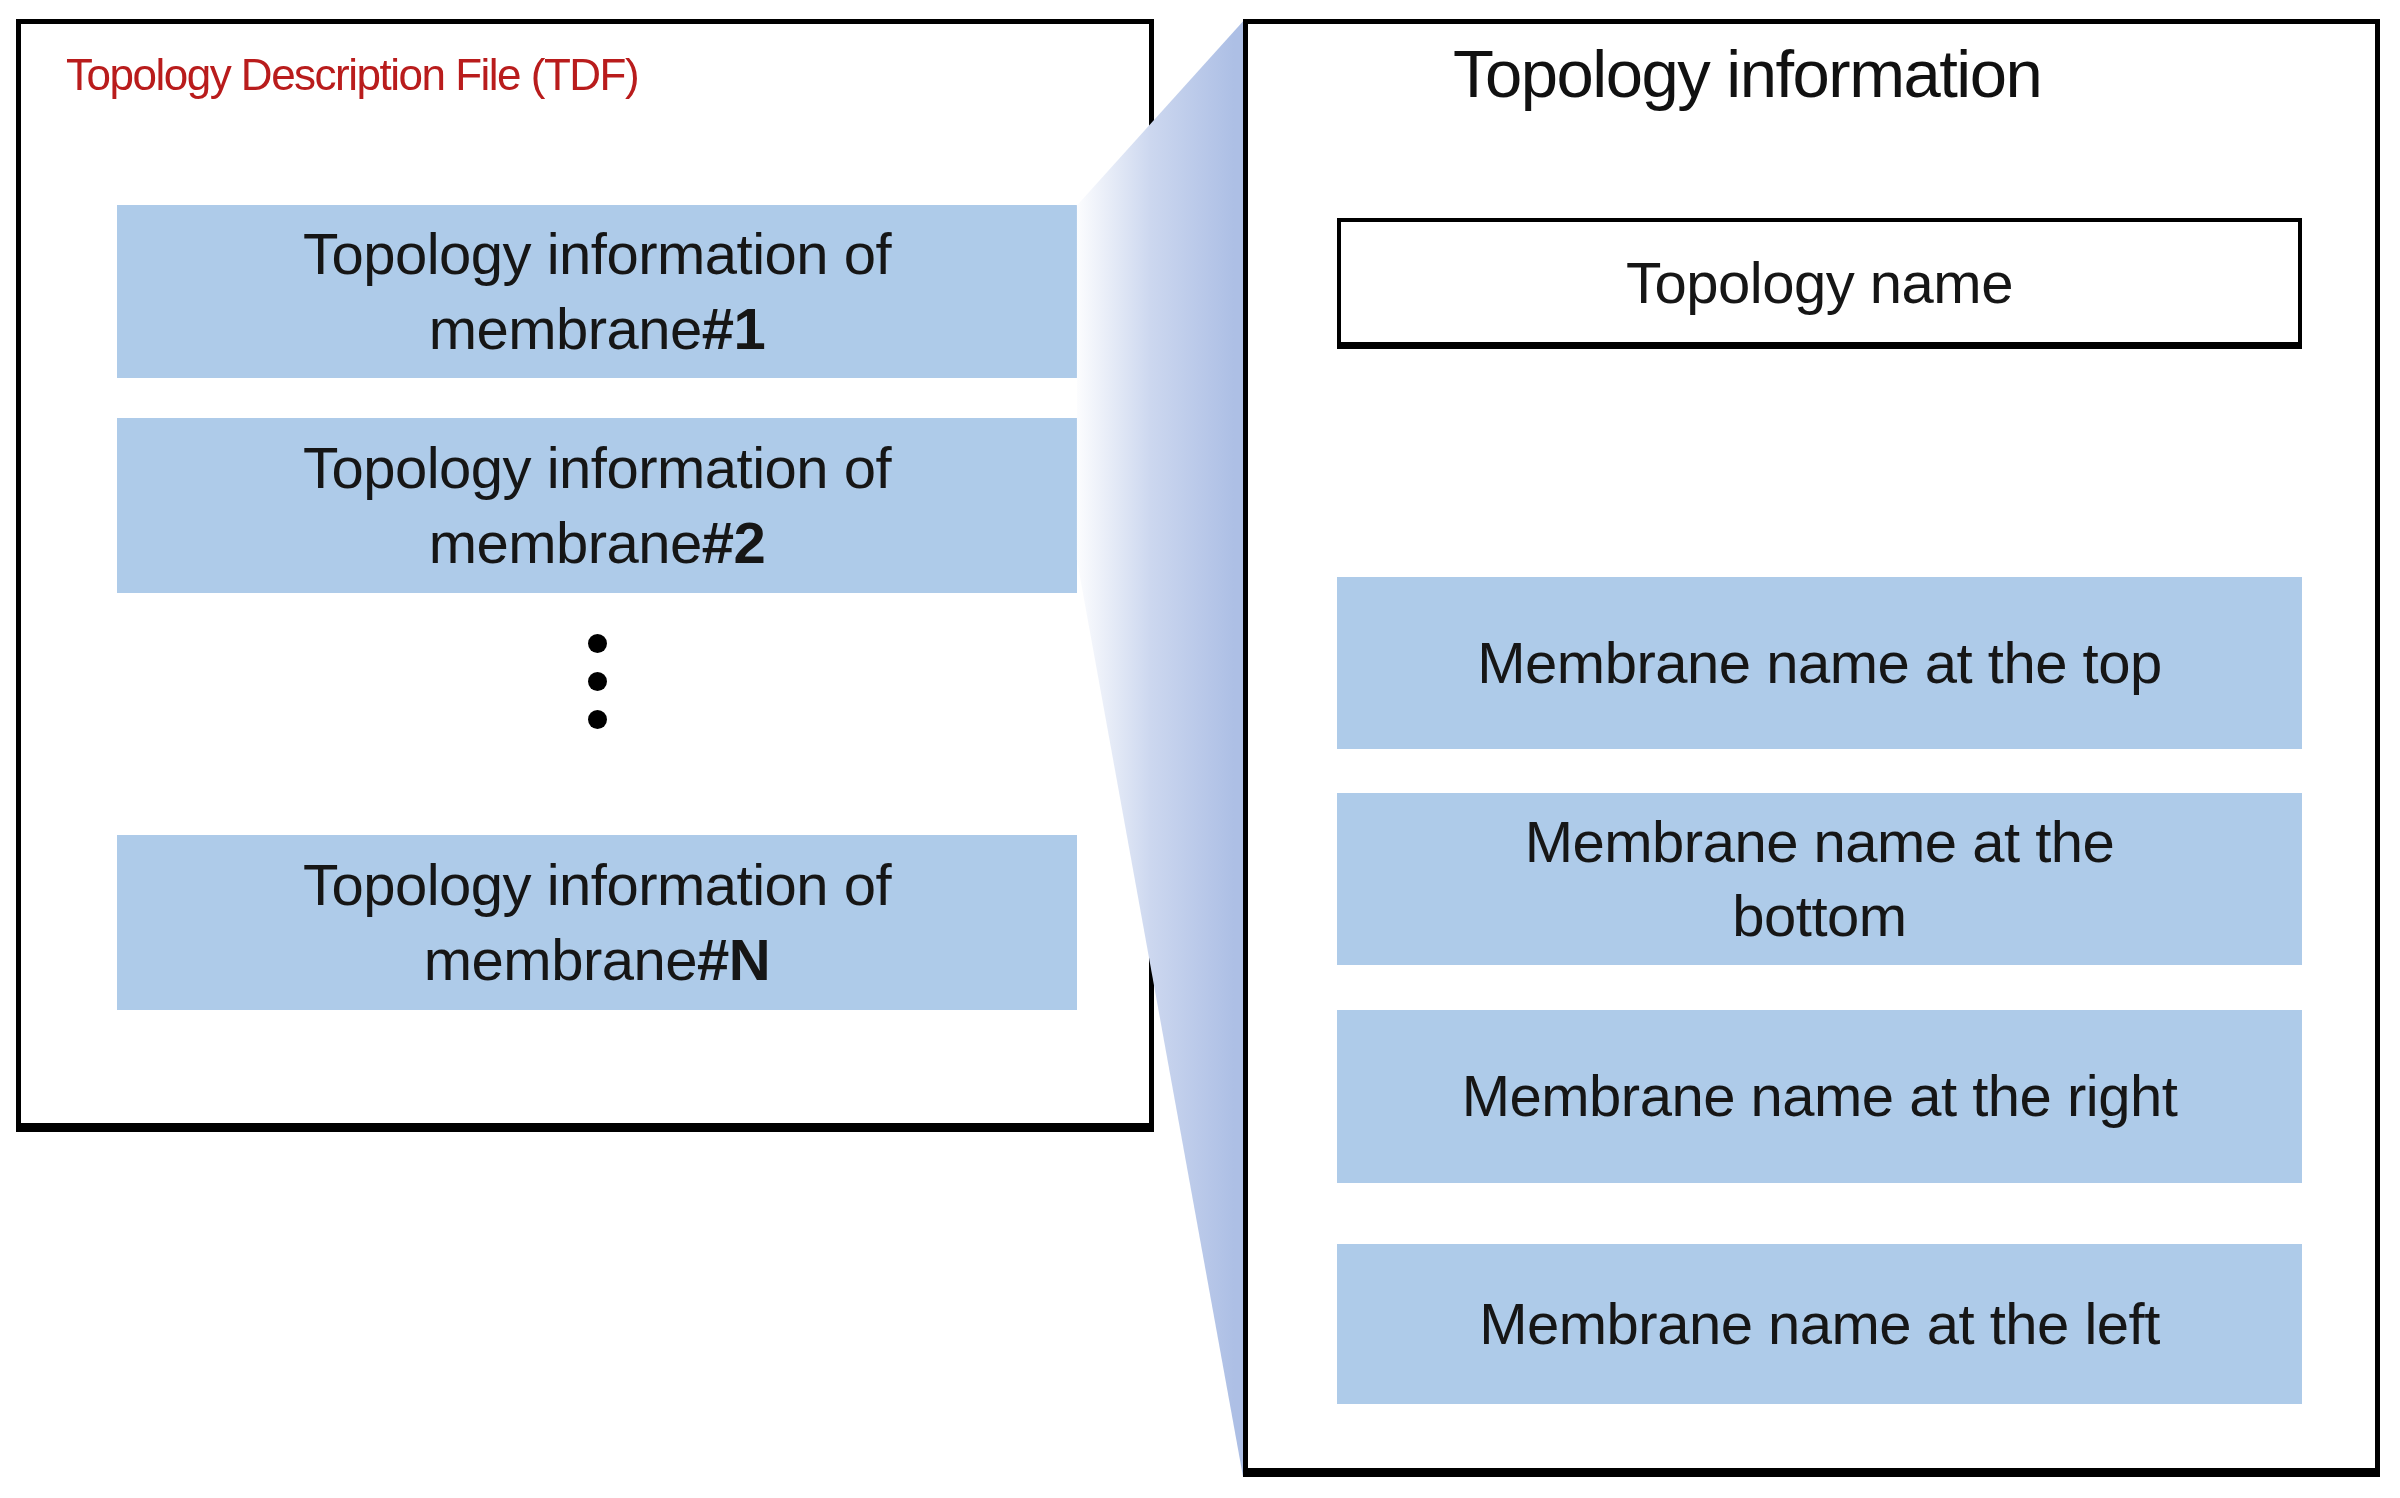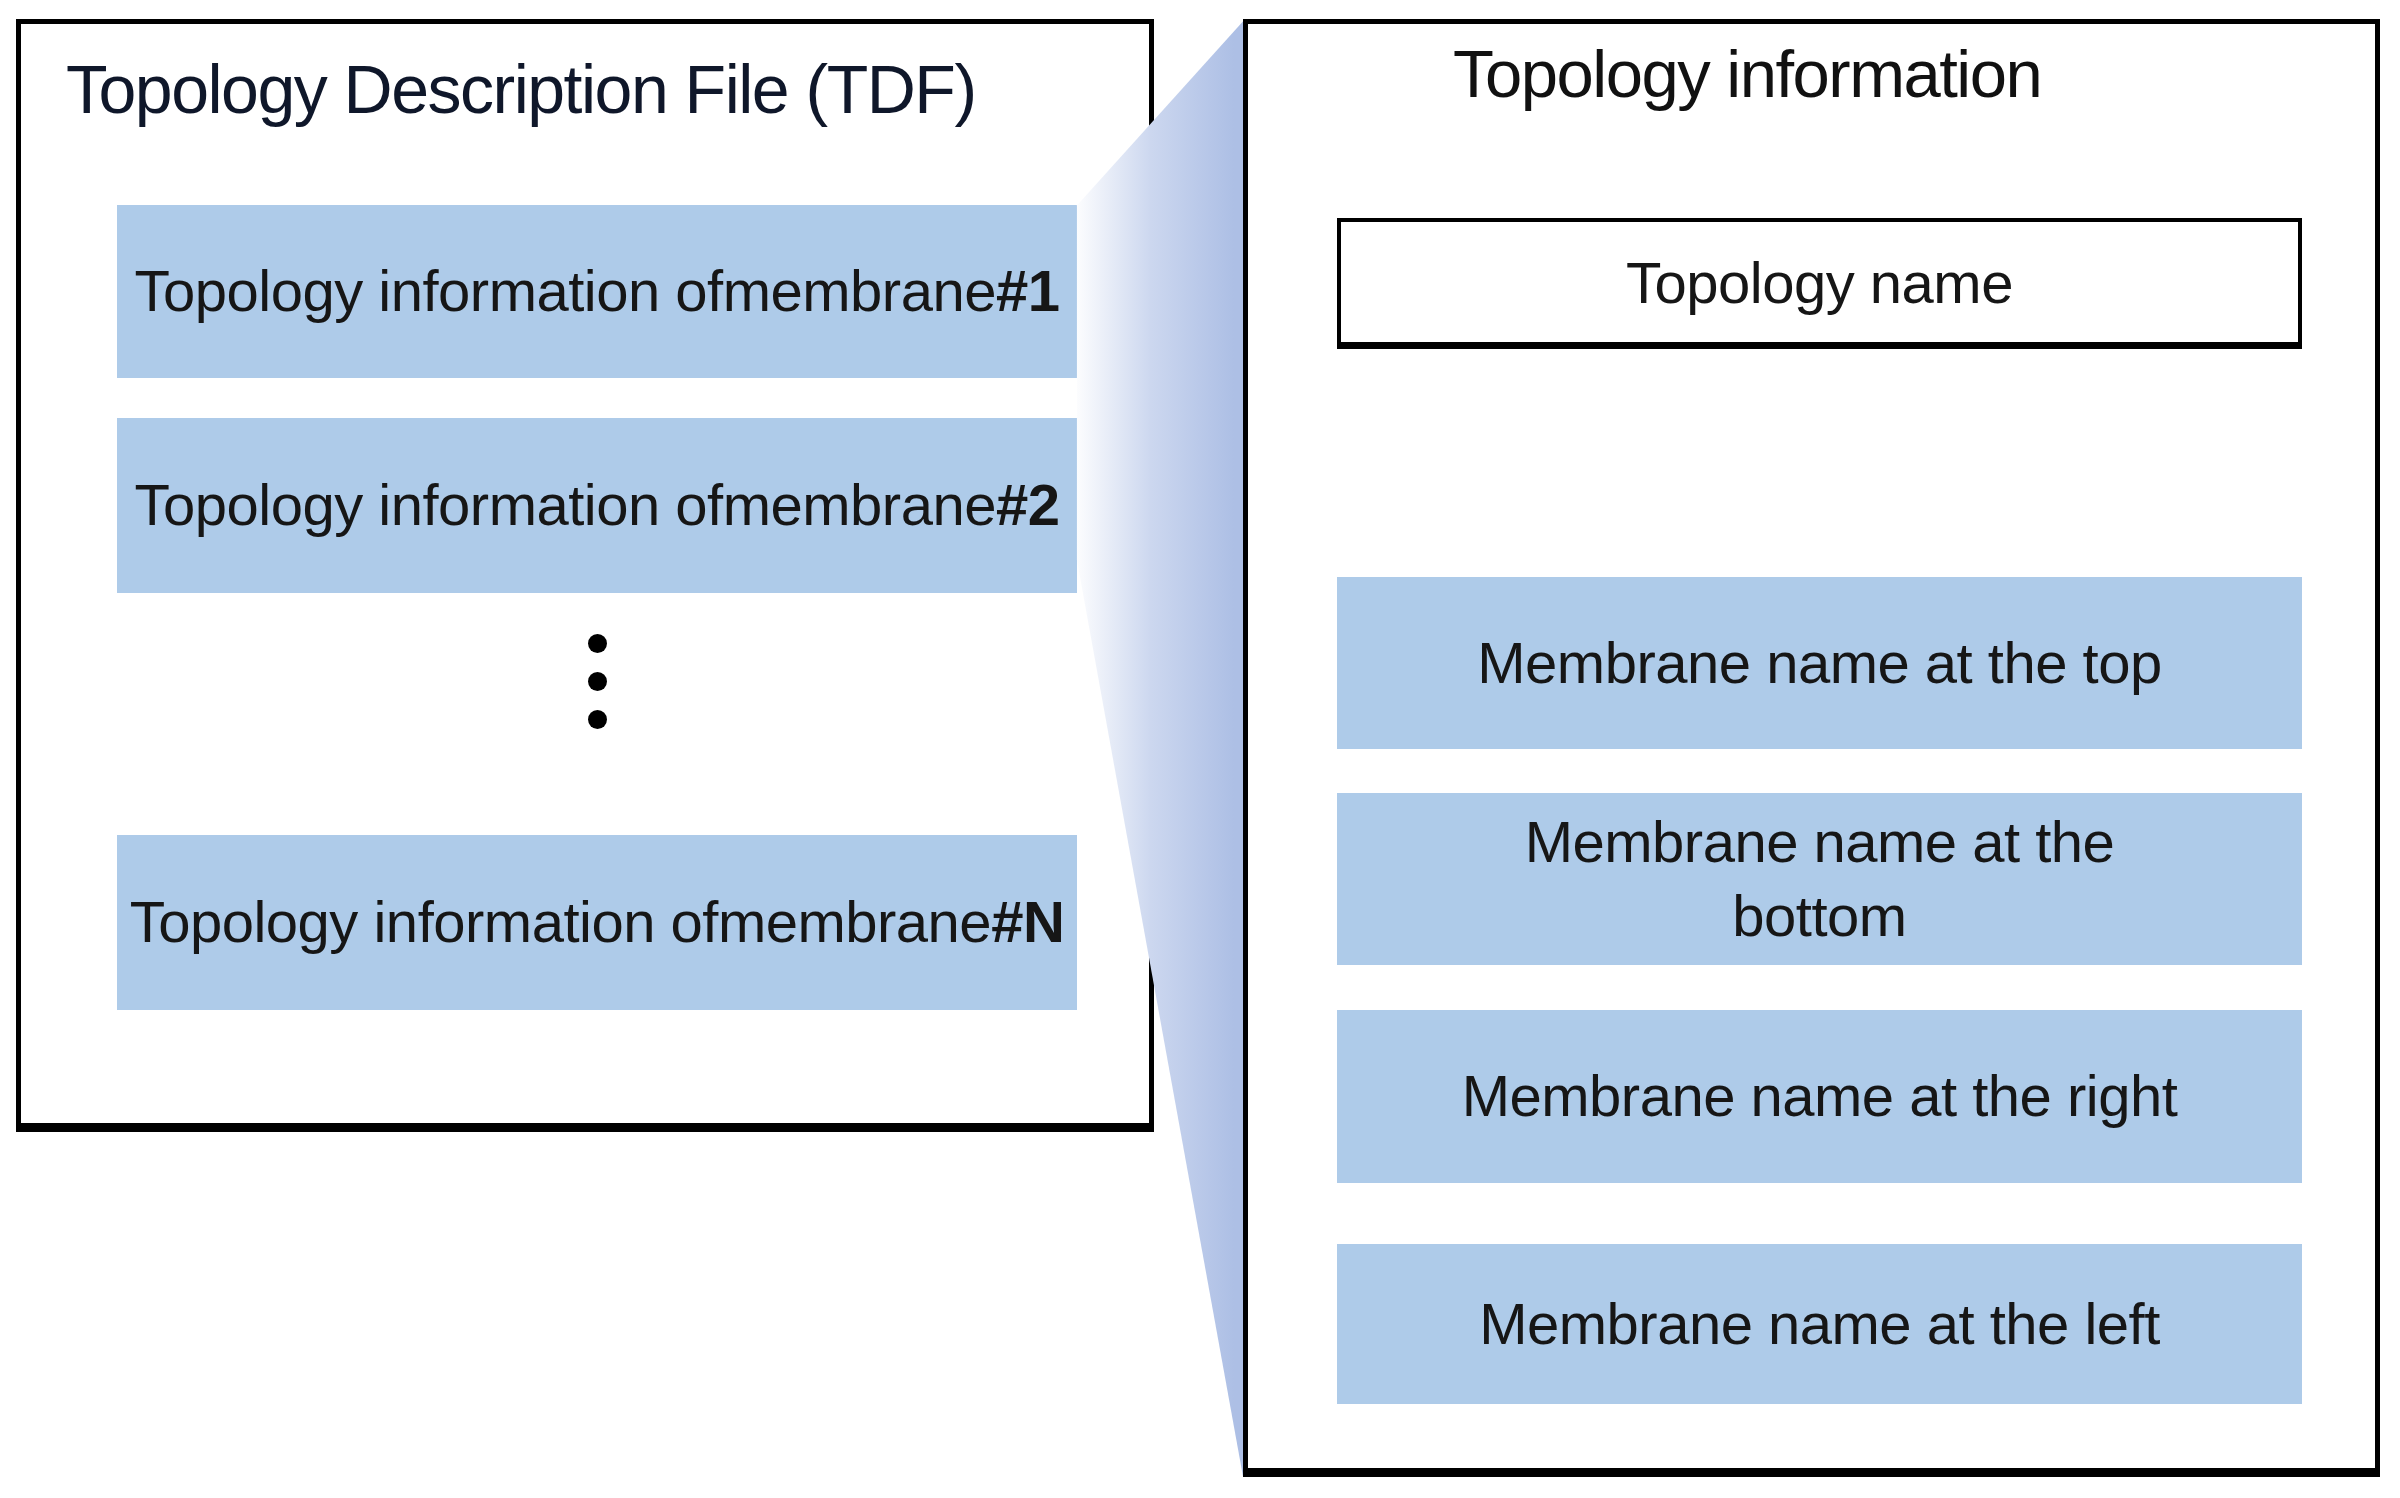--- a/index.html
+++ b/index.html
@@ -7,29 +7,29 @@
     position:relative;width:2400px;height:1498px;background:#ffffff;overflow:hidden;
     font-family:"Liberation Sans","DejaVu Sans",sans-serif;color:#161616;
   }
   .panel{
     position:absolute;background:#ffffff;border:5px solid #000;border-bottom-width:9px;
     box-sizing:border-box;
   }
   .left-panel{left:16px;top:19px;width:1138px;height:1113px;z-index:1;}
   .right-panel{left:1243px;top:19px;width:1137px;height:1458px;z-index:3;}
   .lp-title{
-    position:absolute;left:45px;top:26px;font-size:68px;letter-spacing:-1.5px;
-    white-space:nowrap;color:#0f172a;
+    position:absolute;left:45px;top:26px;font-size:44px;letter-spacing:-1.5px;
+    white-space:nowrap;color:#b91c1c;
   }
   .rp-title{
     position:absolute;left:205px;top:10px;font-size:67px;line-height:1.2;
     letter-spacing:-1.5px;color:#111;
   }
   .blue-box{
-    position:absolute;background:#aecbe9;display:flex;flex-direction:row;
+    position:absolute;background:#aecbe9;display:flex;flex-direction:column;
     align-items:center;justify-content:center;text-align:center;
     font-size:58px;line-height:1.28;letter-spacing:-0.5px;box-sizing:border-box;
   }
   .white-box{
     position:absolute;background:#ffffff;border:4px solid #000;border-bottom-width:7px;
     display:flex;align-items:center;justify-content:center;text-align:center;
     font-size:58px;letter-spacing:-0.5px;box-sizing:border-box;
   }
   
   .lp-box{left:96px;width:960px;}

